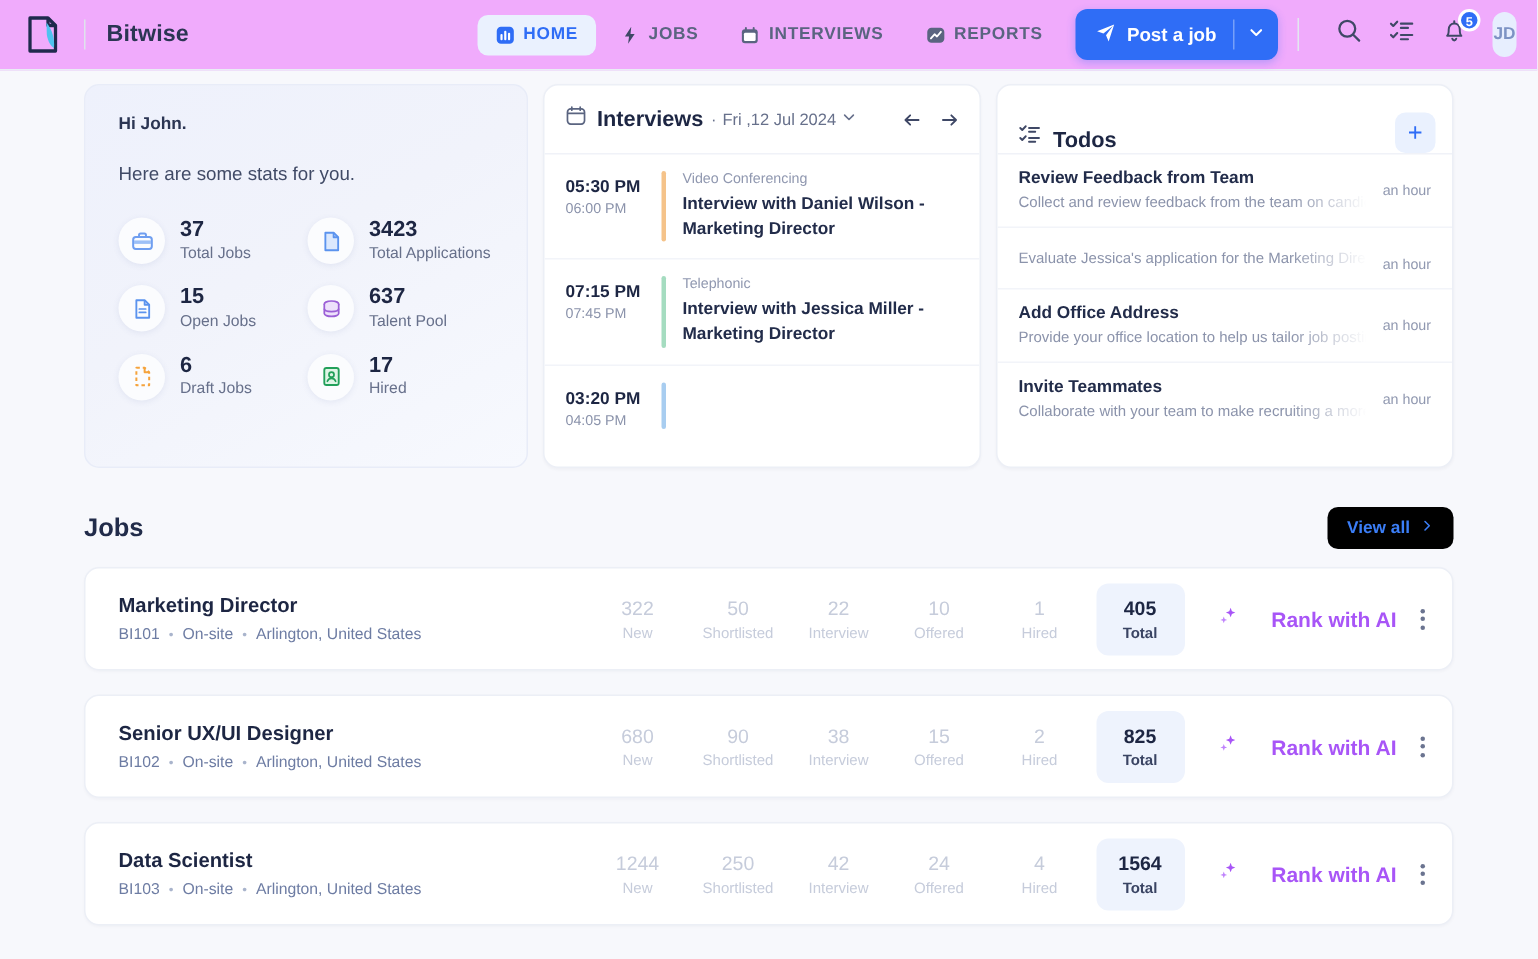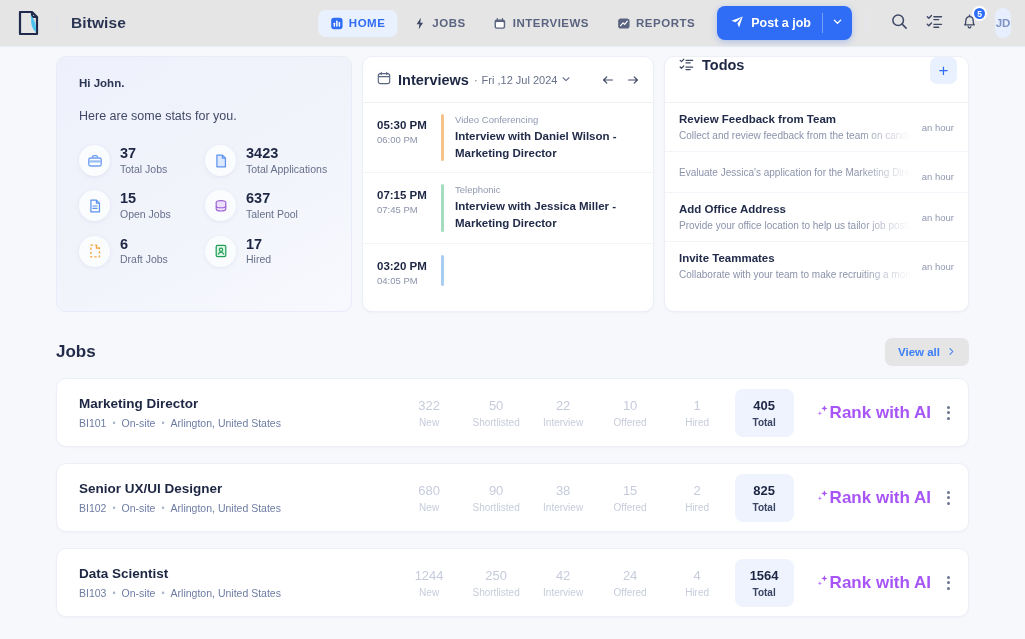--- a/index.html
+++ b/index.html
@@ -6,21 +6,21 @@
   html, body {
     width: 1025px; height: 639px;
     font-family: "Liberation Sans", sans-serif;
     background: #f7f8fc;
     overflow: hidden;
     -webkit-font-smoothing: antialiased;
   }
 
   
   .header {
-    height: 47px; background: #e5e5e5;
+    height: 47px; background: #f0abfc;
     border-bottom: 1px solid #e9edf5;
     display: flex; align-items: center;
     padding: 0 14px 0 16px;
     position: relative;
   }
   .logo-wrap { display: flex; align-items: center; gap: 0; }
   .logo-mark { width: 26px; height: 28px; position: relative; }
   .logo-div {
     width: 1px; height: 20px; background: #dfe3ec; margin: 0 14px 0 14px;
   }
@@ -131,21 +131,21 @@
   .iv-t1 { font-size: 11.5px; font-weight: 700; color: #1d2643; }
   .iv-t2 { font-size: 9.5px; color: #8b93ab; margin-top: 3px; }
   .iv-bar { width: 3px; border-radius: 2px; flex: none; margin-right: 11px; }
   .iv-body { flex: 1; min-width: 0; }
   .iv-kind { font-size: 9.5px; color: #9098b0; margin-bottom: 3px; }
   .iv-name { font-size: 11.5px; font-weight: 700; color: #222c4a; line-height: 1.45; }
 
   
   .todos { flex: 1; display: flex; flex-direction: column; overflow: hidden; }
   .td-head {
-    height: 46px; display: flex; align-items: flex-start;
+    height: 46px; display: flex; align-items: flex-end;
     padding: 0 11px 0 14px; border-bottom: 1px solid #f0f2f8;
   }
   .td-title { font-size: 14.5px; font-weight: 700; color: #1d2643; margin-left: 8px; }
   .td-add {
     margin-left: auto; width: 27px; height: 27px; border-radius: 7px;
     background: #eaf1fe; color: #2f6df6; display: flex;
     align-items: center; justify-content: center; cursor: pointer;
     font-size: 17px; line-height: 1; font-weight: 400;
   }
   .td-item {
@@ -165,21 +165,21 @@
     font-size: 9.5px; color: #9098b0; flex: none; margin-left: 6px;
     margin-top: 9px; background: #fff; padding-left: 5px; z-index: 1;
   }
 
   
   .jobs-head {
     display: flex; align-items: center; margin: 26px 0 12px 0;
   }
   .jobs-title { font-size: 17px; font-weight: 600; color: #222c4a; }
   .viewall {
-    margin-left: auto; background: #e5e5e5; color: #3b7ef7;
+    margin-left: auto; background: #000000; color: #3b7ef7;
     font-size: 11.5px; font-weight: 600; border-radius: 7px;
     padding: 8px 13px; cursor: pointer; display: flex; align-items: flex-start; gap: 7px;
   }
 
   .job-row {
     background: #fff; border: 1px solid #eceff6; border-radius: 10px;
     height: 69px; display: flex; align-items: center;
     padding: 0 12px 0 22px; margin-bottom: 16px;
     box-shadow: 0 1px 2px rgba(20,30,60,.03);
   }
@@ -196,22 +196,22 @@
   .metric-v { font-size: 13px; color: #c6ccdb; font-weight: 400; }
   .metric-l { font-size: 10px; color: #c6ccdb; margin-top: 4px; }
   .metric.total {
     background: #eef3fd; border-radius: 8px; padding: 9px 0; width: 59px;
     margin: 0 4px;
   }
   .metric.total .metric-v { color: #1d2643; font-weight: 700; font-size: 13px; }
   .metric.total .metric-l { color: #3a4463; font-weight: 600; font-size: 10px; }
 
   .rank {
-    display: flex; align-items: center; gap: 0;
-    color: #a855f7; font-size: 17px; font-weight: 600;
+    display: flex; align-items: center; gap: 22px;
+    color: #a855f7; font-size: 14px; font-weight: 600;
     margin-left: 18px; cursor: pointer; white-space: nowrap;
   }
   .kebab {
     margin-left: 16px; margin-right: 6px; cursor: pointer;
     display: flex; flex-direction: column; gap: 2.5px; align-items: center;
   }
   .kebab i { width: 3px; height: 3px; border-radius: 50%; background: #6b7490; display: block; }
 </style>
 </head>
 <body>

